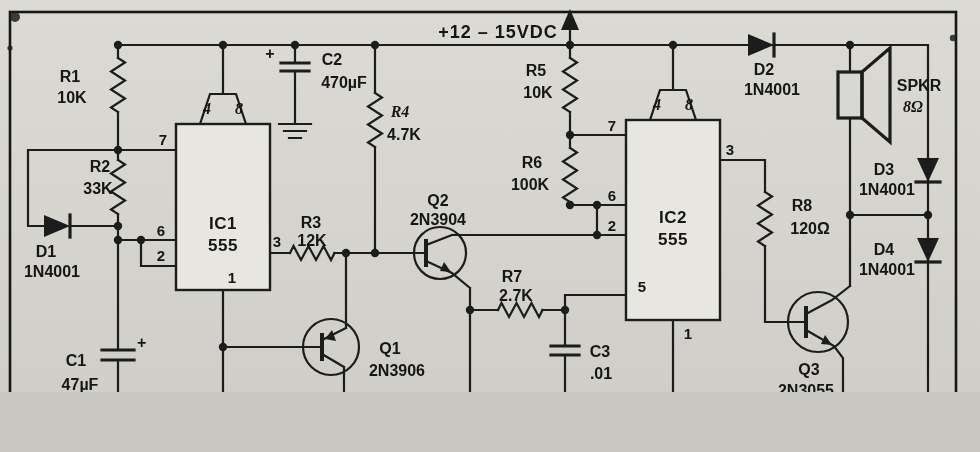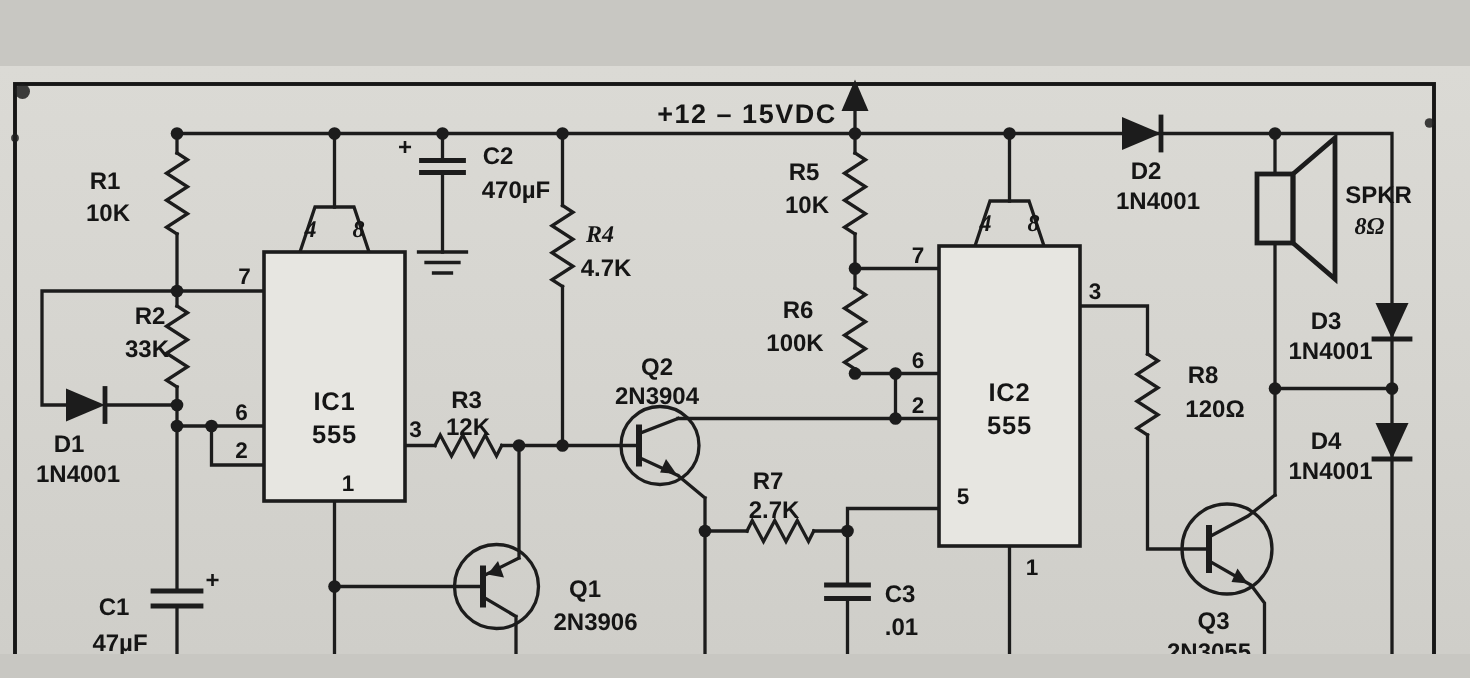--- a/index.html
+++ b/index.html
@@ -1,20 +1,19 @@
 <!DOCTYPE html>
 <html><head>
 <meta charset="utf-8">
 <style>
   html,body{margin:0;padding:0;background:#c8c7c2;}
   .wrap{
     width:980px;height:392px;position:relative;overflow:hidden;
     background:linear-gradient(180deg,#dbdad5 0%,#d5d4cf 55%,#cfcec9 100%);
     font-family:"Liberation Sans",sans-serif;
-    margin-top:44px;
   }
   svg{display:block}
   text{fill:#151515}
   .lbl{font:bold 16px "Liberation Sans",sans-serif;}
   .pin{font:bold 15px "Liberation Sans",sans-serif;}
   .icl{font:bold 17px "Liberation Sans",sans-serif;letter-spacing:.5px;}
   .pwr{font:bold 18px "Liberation Sans",sans-serif;letter-spacing:1px;}
   .ital{font:italic bold 16px "Liberation Serif",serif;}
   .w{stroke:#1c1c1c;stroke-width:2.2;fill:none;stroke-linecap:square;stroke-linejoin:miter;}
   .w3{stroke:#1c1c1c;stroke-width:3.2;fill:none;stroke-linecap:square;}

